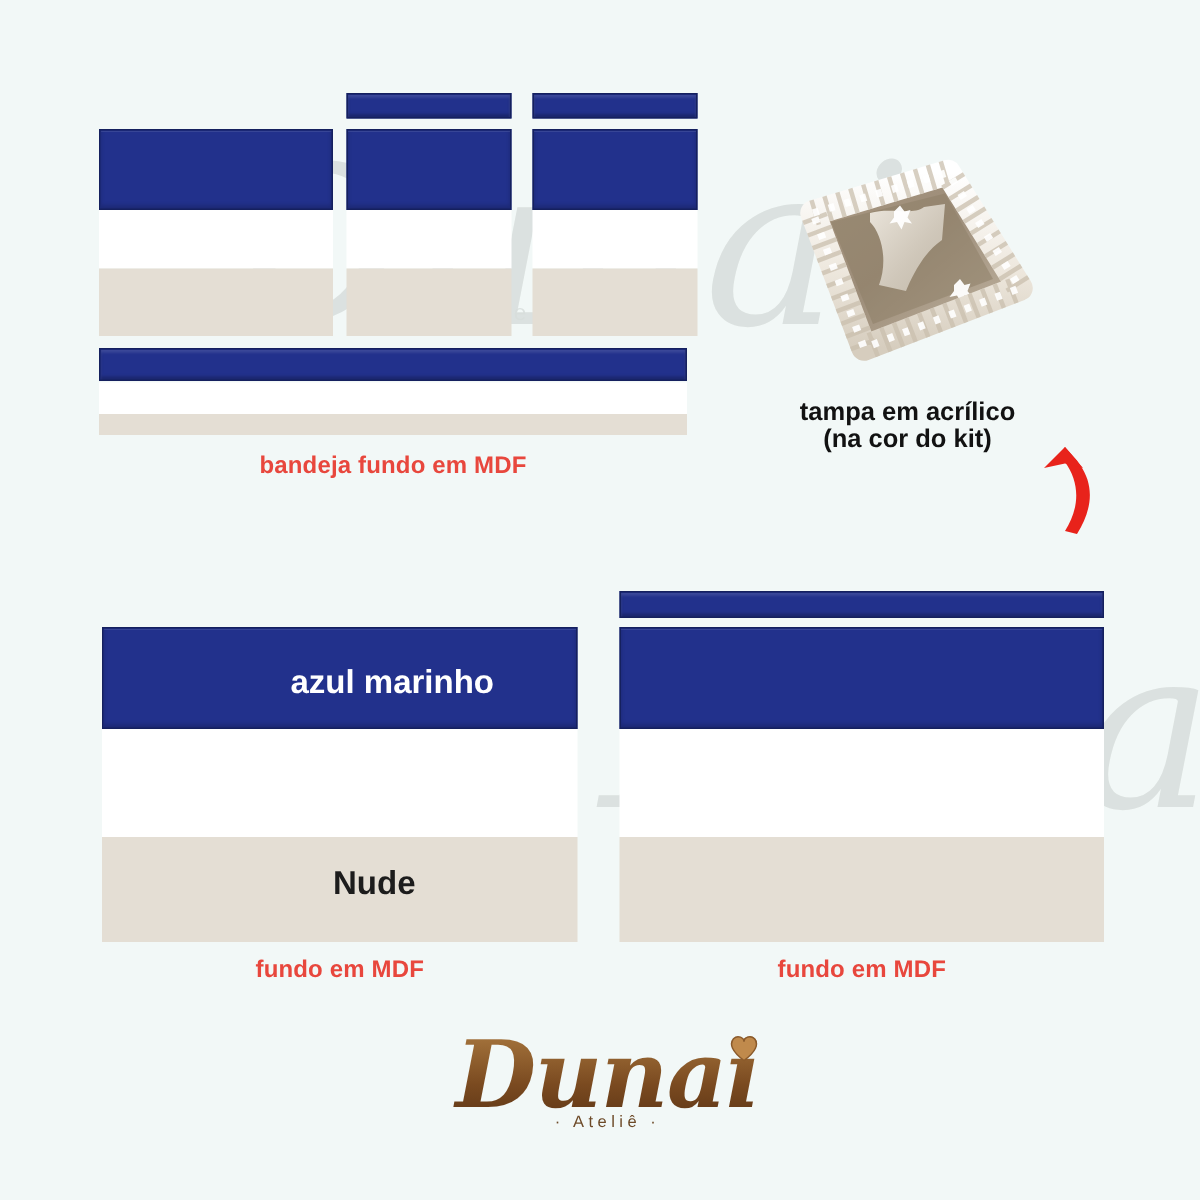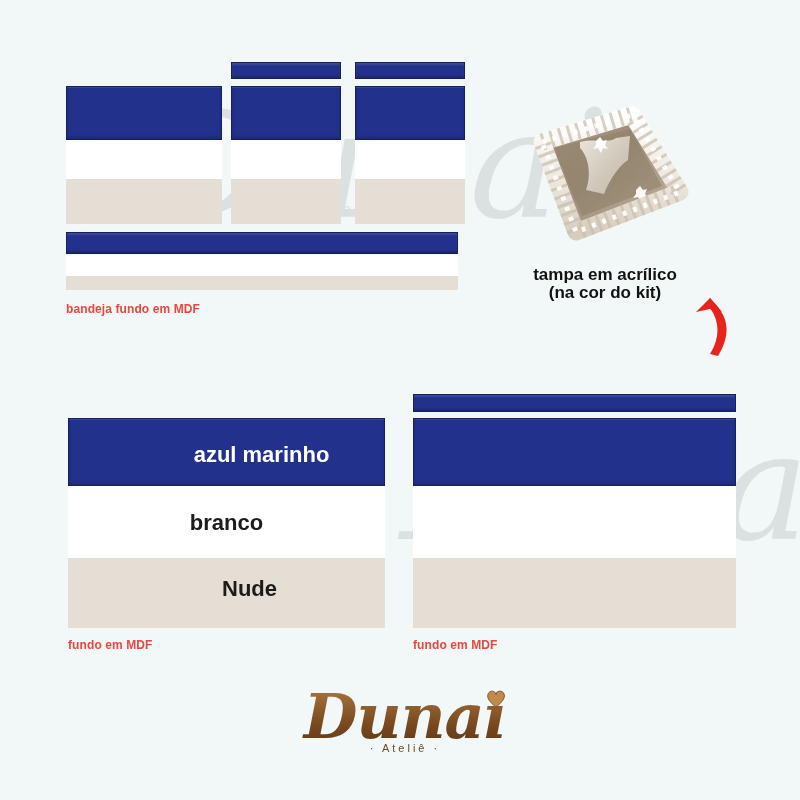--- a/index.html
+++ b/index.html
@@ -46,22 +46,23 @@
     border: 1px solid #15205e;
     box-shadow: inset 0 2px 2px rgba(255,255,255,0.12),
                 inset 0 -2px 2px rgba(0,0,0,0.22);
   }
 
   
   .caption-red {
     position: absolute;
     color: #e8473d;
     font-weight: bold;
-    font-size: 12px;
+    font-size: 16px;
     letter-spacing: 0.1px;
+    text-align: center;
     white-space: nowrap;
   }
   .caption-black {
     position: absolute;
     color: #121212;
     font-weight: bold;
     font-size: 17px;
     line-height: 1.06;
     text-align: center;
     white-space: nowrap;
@@ -227,21 +228,20 @@
   <svg id="red-arrow" viewBox="0 0 70 78" xmlns="http://www.w3.org/2000/svg">
     <path d="M38 74 C48 58, 50 42, 40 28 L38 25 L30 16
              L22 28 L30 26 C40 40, 40 56, 30 72 Z" fill="#e8231b"></path>
     <path d="M30 16 L16 30 L30 27 L42 30 Z" fill="#e8231b"></path>
   </svg>
 
   <div class="band-navy" style="left:68px; top:418px; width:317px; height:68px;"></div>
   <div class="swatch-label label-on-navy" style="left:68px; top:442px; width:317px;">azul marinho</div>
 
   <div class="band-white" style="left:68px; top:486px; width:317px; height:72px;"></div>
-  <div class="swatch-label label-on-white" style="left:68px; top:510px; width:317px;">branco</div>
 
   <div class="band-nude" style="left:68px; top:558px; width:317px; height:70px;"></div>
   <div class="swatch-label label-on-nude" style="left:68px; top:576px; width:363px;">Nude</div>
 
   <div class="caption-red" style="left:68px; top:638px; width:317px;">fundo em MDF</div>
 
   <div class="strip-navy" style="left:413px; top:394px; width:323px; height:18px;"></div>
   <div class="band-navy" style="left:413px; top:418px; width:323px; height:68px;"></div>
   <div class="band-white" style="left:413px; top:486px; width:323px; height:72px;"></div>
   <div class="band-nude" style="left:413px; top:558px; width:323px; height:70px;"></div>

